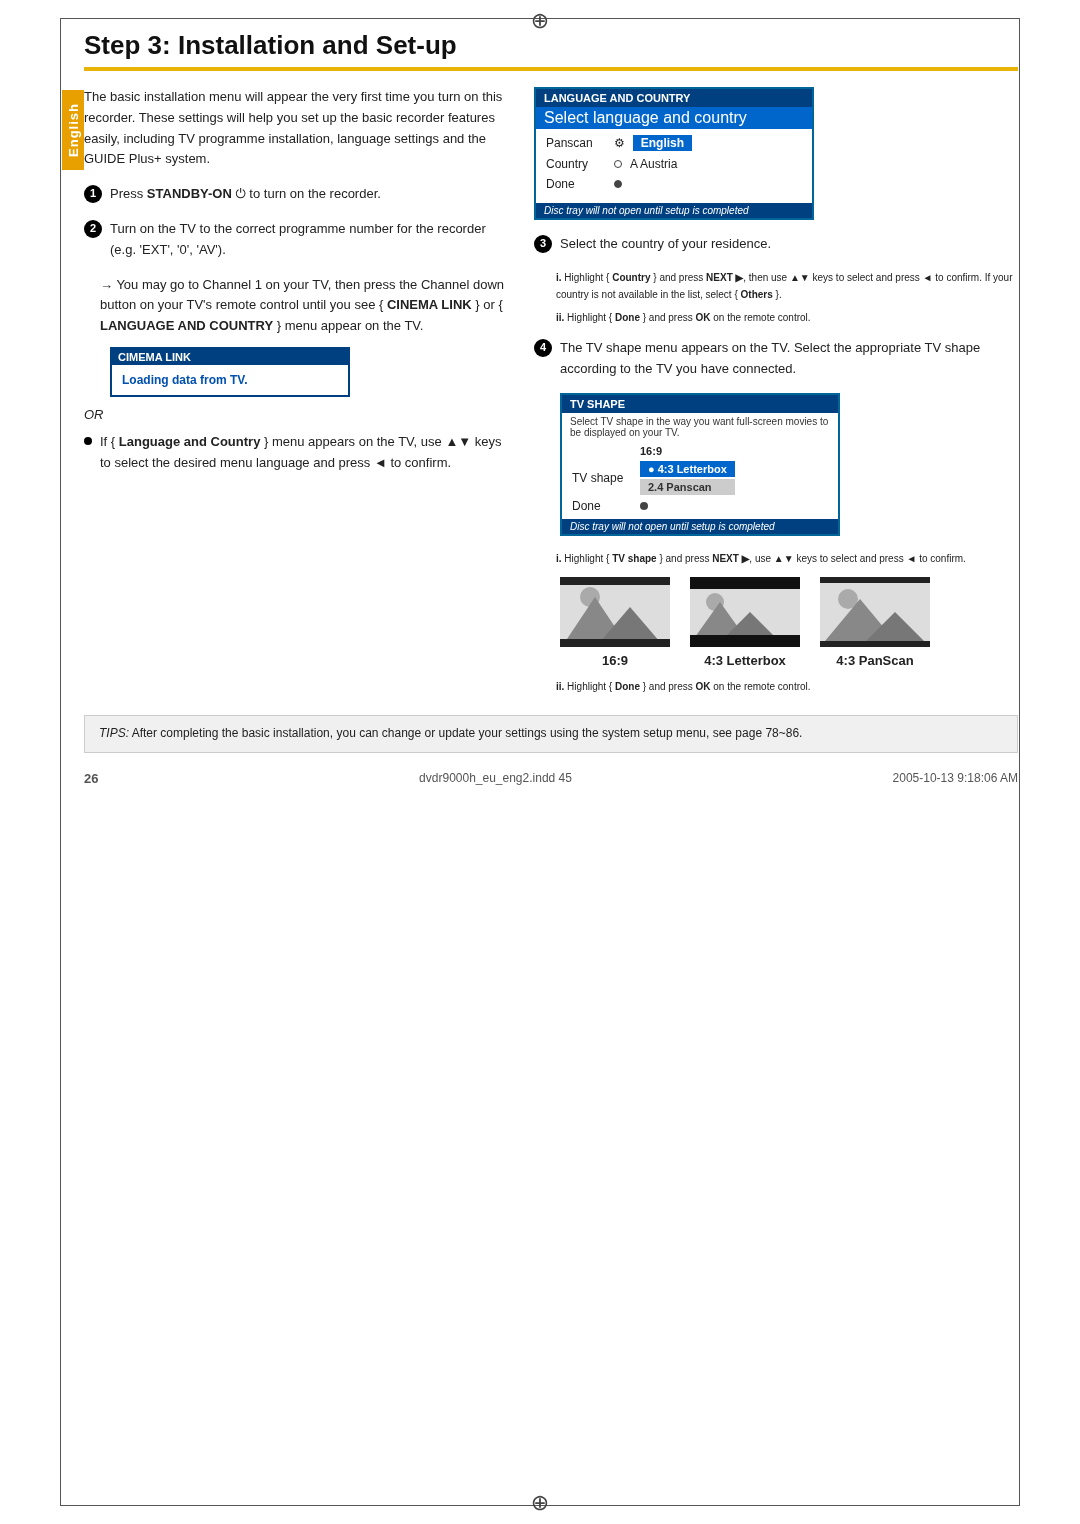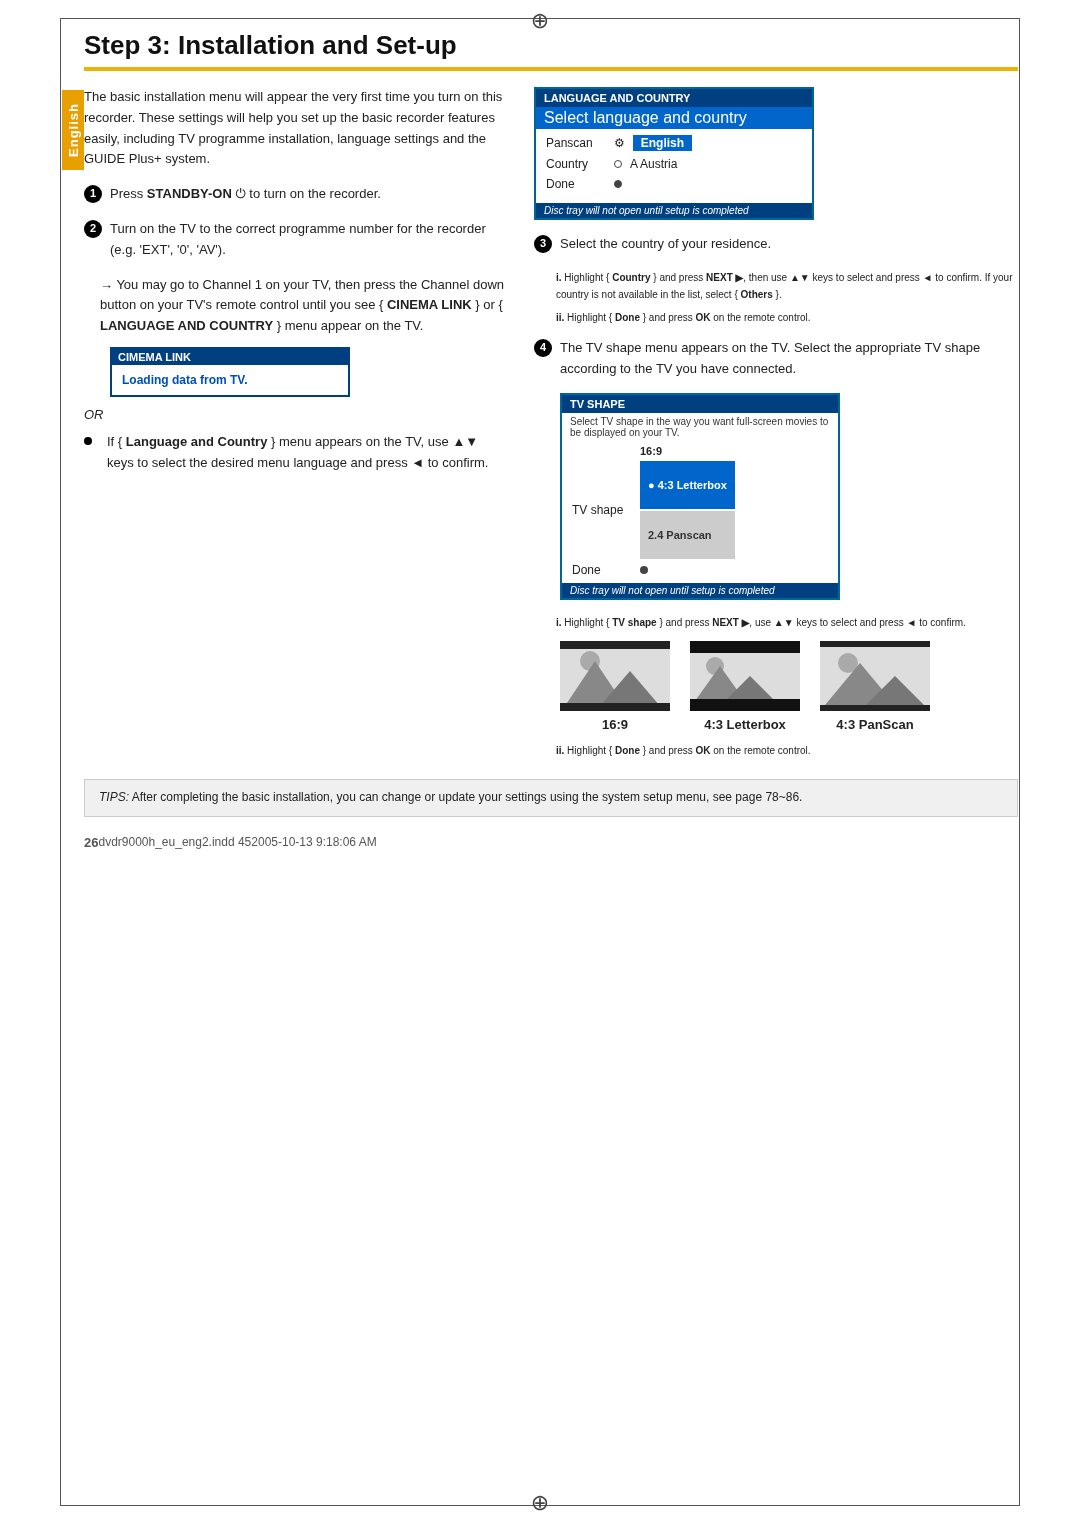--- a/index.html
+++ b/index.html
@@ -144,21 +144,21 @@
       font-size: 11px;
       font-weight: bold;
       flex-shrink: 0;
       margin-top: 1px;
     }
     .step-content {
       flex: 1;
     }
     .bullet-item {
       display: flex;
-      gap: 15px;
+      gap: 8px;
       margin-bottom: 12px;
       font-size: 13px;
       line-height: 1.6;
       align-items: flex-start;
     }
     .bullet-dot {
       width: 8px;
       height: 8px;
       border-radius: 50%;
       background: #000;
@@ -319,21 +319,21 @@
     }
     .tv-shape-row .label { width: 60px; }
     .tv-shape-row .option-col {
       display: flex;
       flex-direction: column;
       gap: 2px;
     }
     .tv-shape-option {
       background: #0066cc;
       color: #fff;
-      padding: 18px 8px;
+      padding: 2px 8px;
       font-size: 11px;
       font-weight: bold;
     }
     .tv-shape-option.inactive {
       background: #ccc;
       color: #333;
     }
     .tv-shape-done-row {
       display: flex;
       align-items: center;
@@ -384,21 +384,21 @@
       border: 1px solid #ccc;
       padding: 8px 14px;
       font-size: 12px;
       line-height: 1.6;
       margin-top: 20px;
     }
 
     
     .page-footer {
       display: flex;
-      justify-content: flex-start;
+      justify-content: space-between;
       align-items: center;
       margin-top: 18px;
       font-size: 12px;
       color: #555;
     }
     .page-num {
       font-size: 13px;
       font-weight: bold;
     }
 

